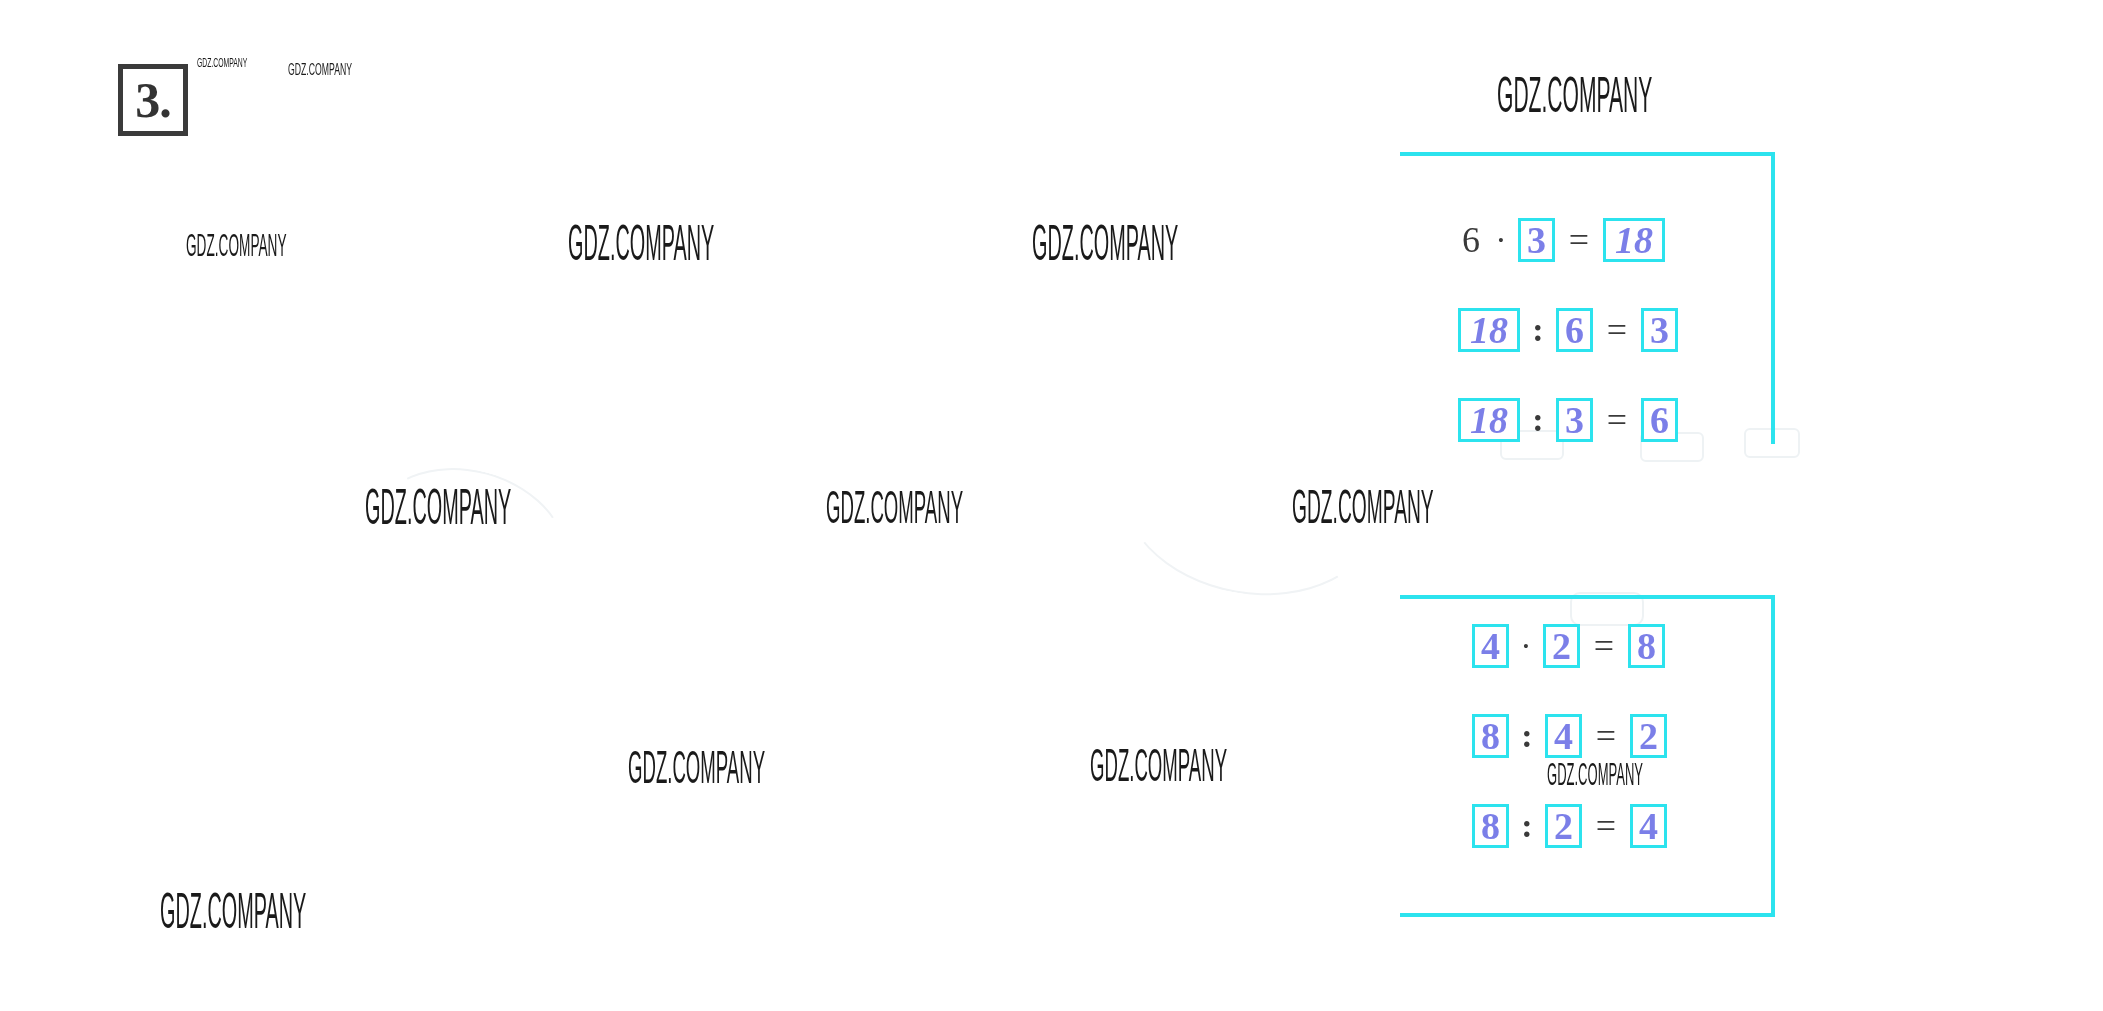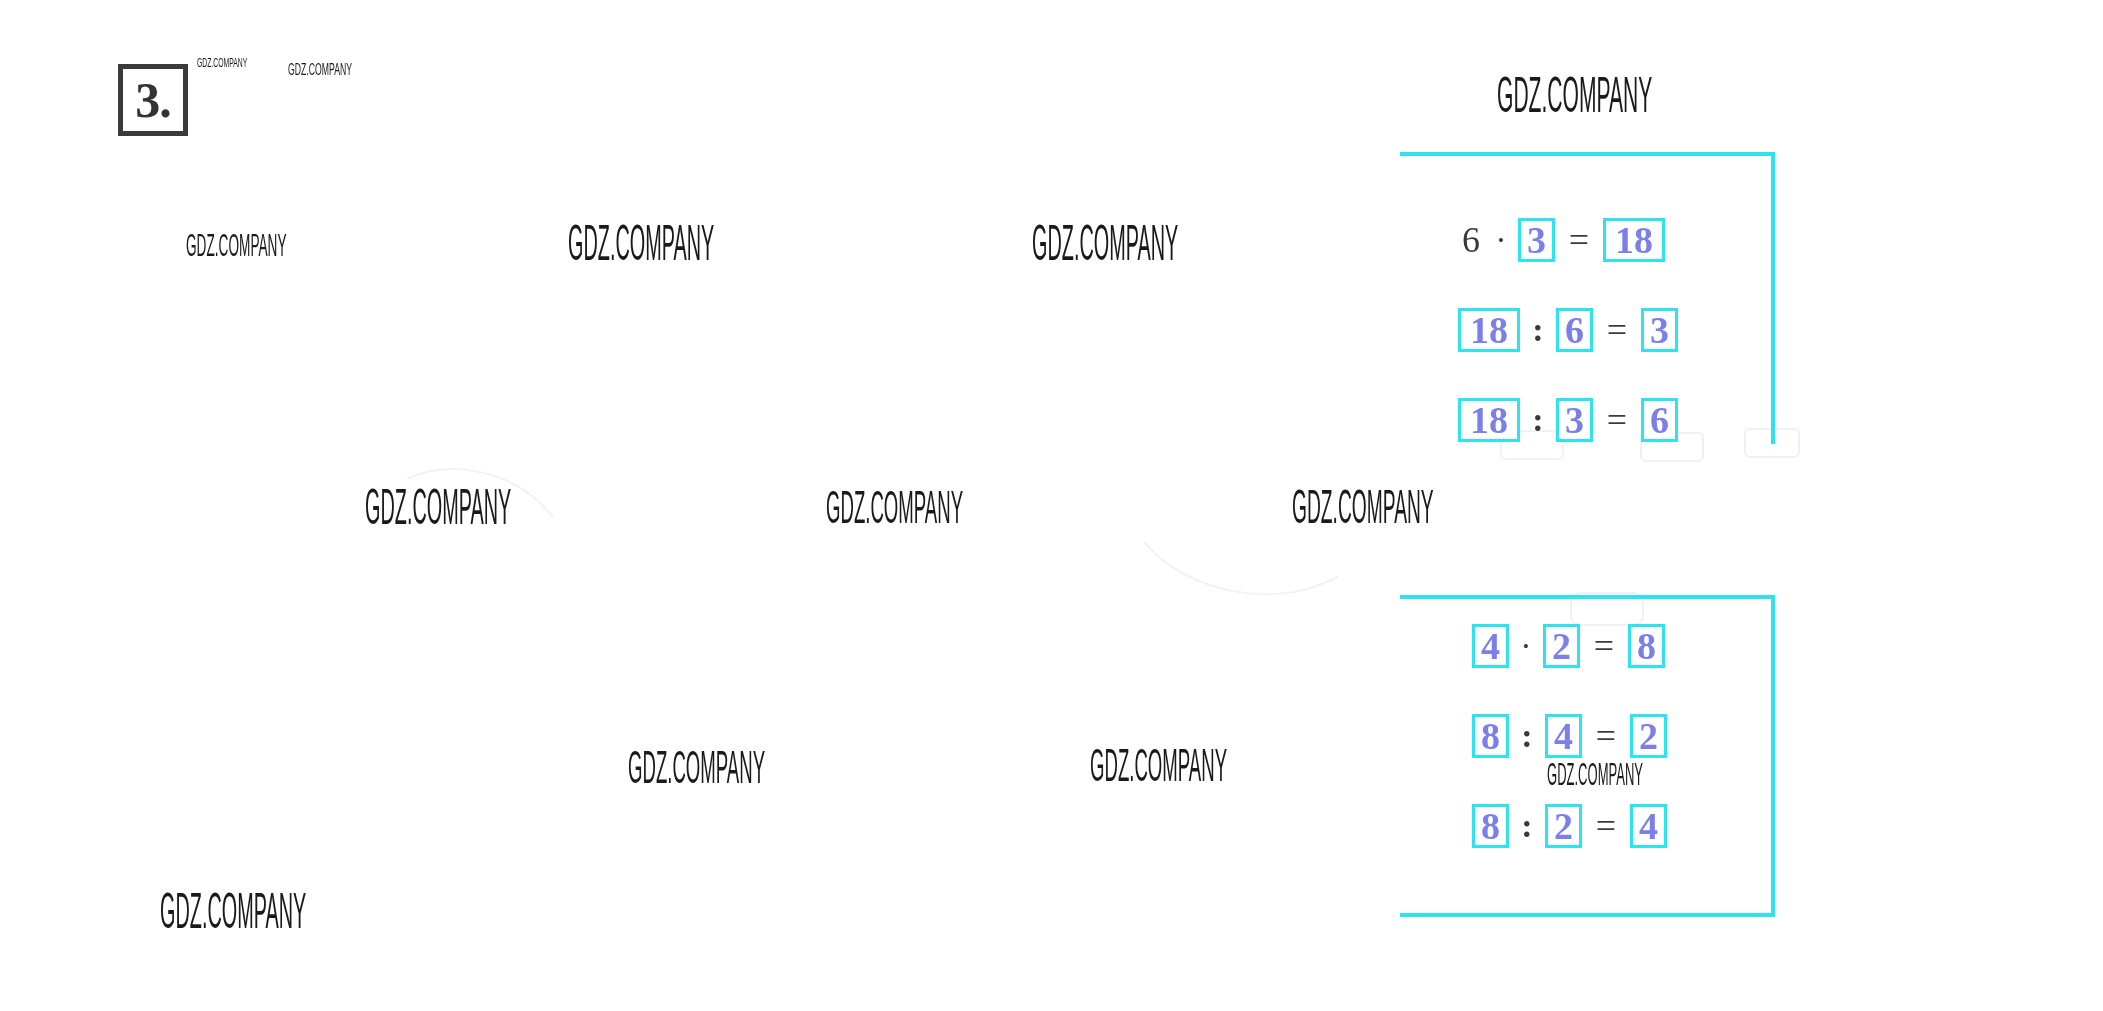--- a/index.html
+++ b/index.html
@@ -92,21 +92,21 @@
     font-weight: 700;
     font-size: 38px;
     line-height: 1;
     display: flex;
     align-items: center;
     justify-content: center;
     height: 44px;
     padding: 0 6px;
     min-width: 36px;
   }
-  .cell.wide { min-width: 62px; }
+  .cell.wide { min-width: 62px; font-style: italic; }
 
   .plain-num {
     font-family: "Liberation Serif", serif;
     font-size: 36px;
     color: #3a3a3a;
     line-height: 1;
     display: flex;
     align-items: center;
     justify-content: center;
     height: 44px;

